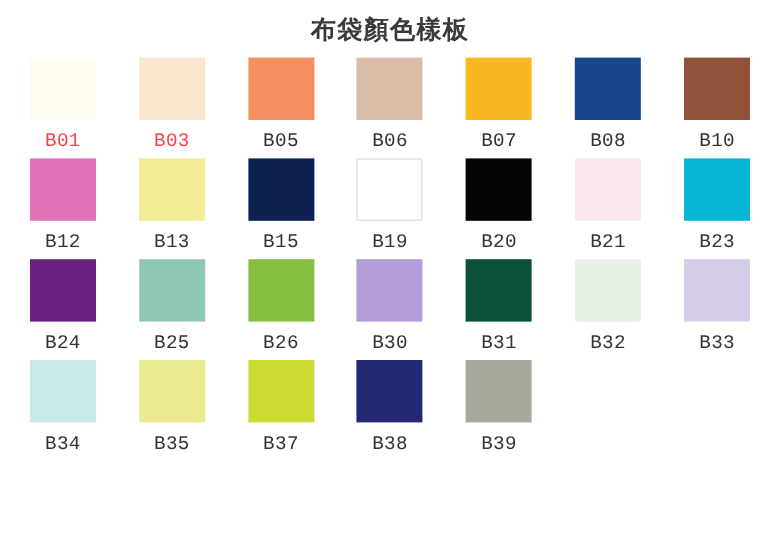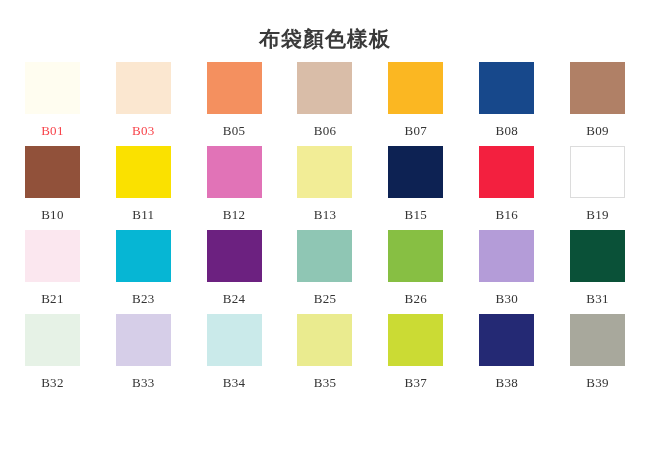--- a/index.html
+++ b/index.html
@@ -18,21 +18,21 @@
     width: 650px;
     height: 450px;
     box-sizing: border-box;
   }
   #page-title {
     text-align: center;
     font-size: 21px;
     font-weight: bold;
     color: #3a3a3a;
     letter-spacing: 1px;
-    padding-top: 27px;
+    padding-top: 13px;
     margin: 0;
     line-height: 1.2;
     font-family: "DejaVu Sans", "Liberation Sans", sans-serif;
   }
   #swatch-grid {
     margin-top: 10px;
     padding: 0 7px;
     display: grid;
     grid-template-columns: repeat(7, 1fr);
     grid-auto-rows: 84px;
@@ -47,24 +47,24 @@
   .swatch-chip {
     width: 55px;
     height: 52px;
     box-sizing: border-box;
   }
   .swatch-chip.bordered {
     border: 1px solid #dcdcdc;
   }
   .swatch-label {
     margin-top: 9px;
-    font-size: 13px;
+    font-size: 16px;
     color: #333333;
     letter-spacing: 0.3px;
-    font-family: Liberation Serif, serif;
+    font-family: Liberation Mono, monospace;
   }
   .swatch-label.highlight {
     color: #f8434a;
   }
 </style>
 </head>
 <body>
 
 <div id="page">
 
@@ -89,50 +89,42 @@
       </div>
       <div class="swatch-cell">
         <div class="swatch-chip" style="background-color: rgb(251, 183, 34);"></div>
         <div class="swatch-label">B07</div>
       </div>
       <div class="swatch-cell">
         <div class="swatch-chip" style="background-color: rgb(23, 72, 139);"></div>
         <div class="swatch-label">B08</div>
       </div>
       <div class="swatch-cell">
-        <div class="swatch-chip" style="background-color: rgb(176, 128, 102);"></div>
-        <div class="swatch-label">B09</div>
-      </div>
-      <div class="swatch-cell">
         <div class="swatch-chip" style="background-color: rgb(145, 81, 58);"></div>
         <div class="swatch-label">B10</div>
-      </div>
-      <div class="swatch-cell">
-        <div class="swatch-chip" style="background-color: rgb(250, 225, 0);"></div>
-        <div class="swatch-label">B11</div>
       </div>
       <div class="swatch-cell">
         <div class="swatch-chip" style="background-color: rgb(225, 115, 183);"></div>
         <div class="swatch-label">B12</div>
       </div>
       <div class="swatch-cell">
         <div class="swatch-chip" style="background-color: rgb(242, 237, 150);"></div>
         <div class="swatch-label">B13</div>
       </div>
       <div class="swatch-cell">
         <div class="swatch-chip" style="background-color: rgb(13, 34, 83);"></div>
         <div class="swatch-label">B15</div>
       </div>
       <div class="swatch-cell">
-        <div class="swatch-chip" style="background-color: rgb(243, 32, 63);"></div>
-        <div class="swatch-label">B16</div>
+        <div class="swatch-chip bordered" style="background-color: rgb(255, 255, 255);"></div>
+        <div class="swatch-label">B19</div>
       </div>
       <div class="swatch-cell">
-        <div class="swatch-chip bordered" style="background-color: rgb(255, 255, 255);"></div>
-        <div class="swatch-label">B19</div>
+        <div class="swatch-chip" style="background-color: rgb(5, 5, 5);"></div>
+        <div class="swatch-label">B20</div>
       </div>
       <div class="swatch-cell">
         <div class="swatch-chip" style="background-color: rgb(251, 231, 239);"></div>
         <div class="swatch-label">B21</div>
       </div>
       <div class="swatch-cell">
         <div class="swatch-chip" style="background-color: rgb(6, 182, 212);"></div>
         <div class="swatch-label">B23</div>
       </div>
       <div class="swatch-cell">

